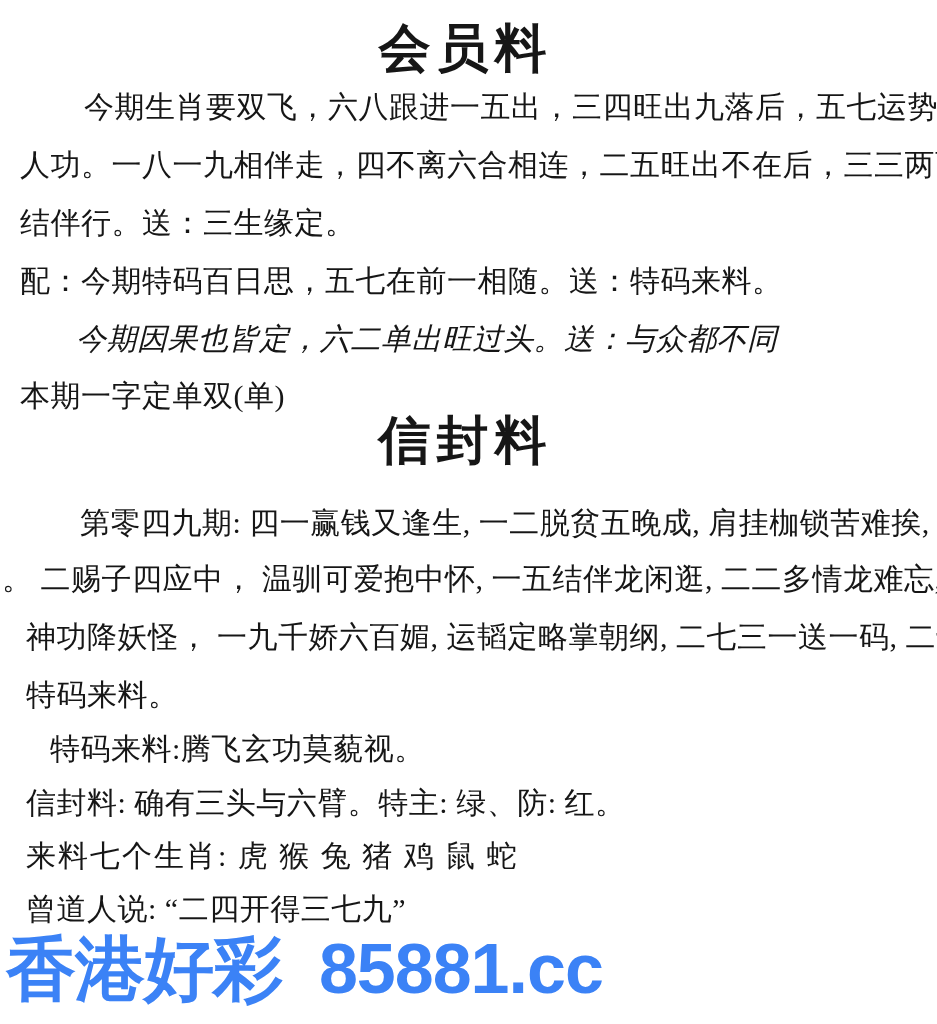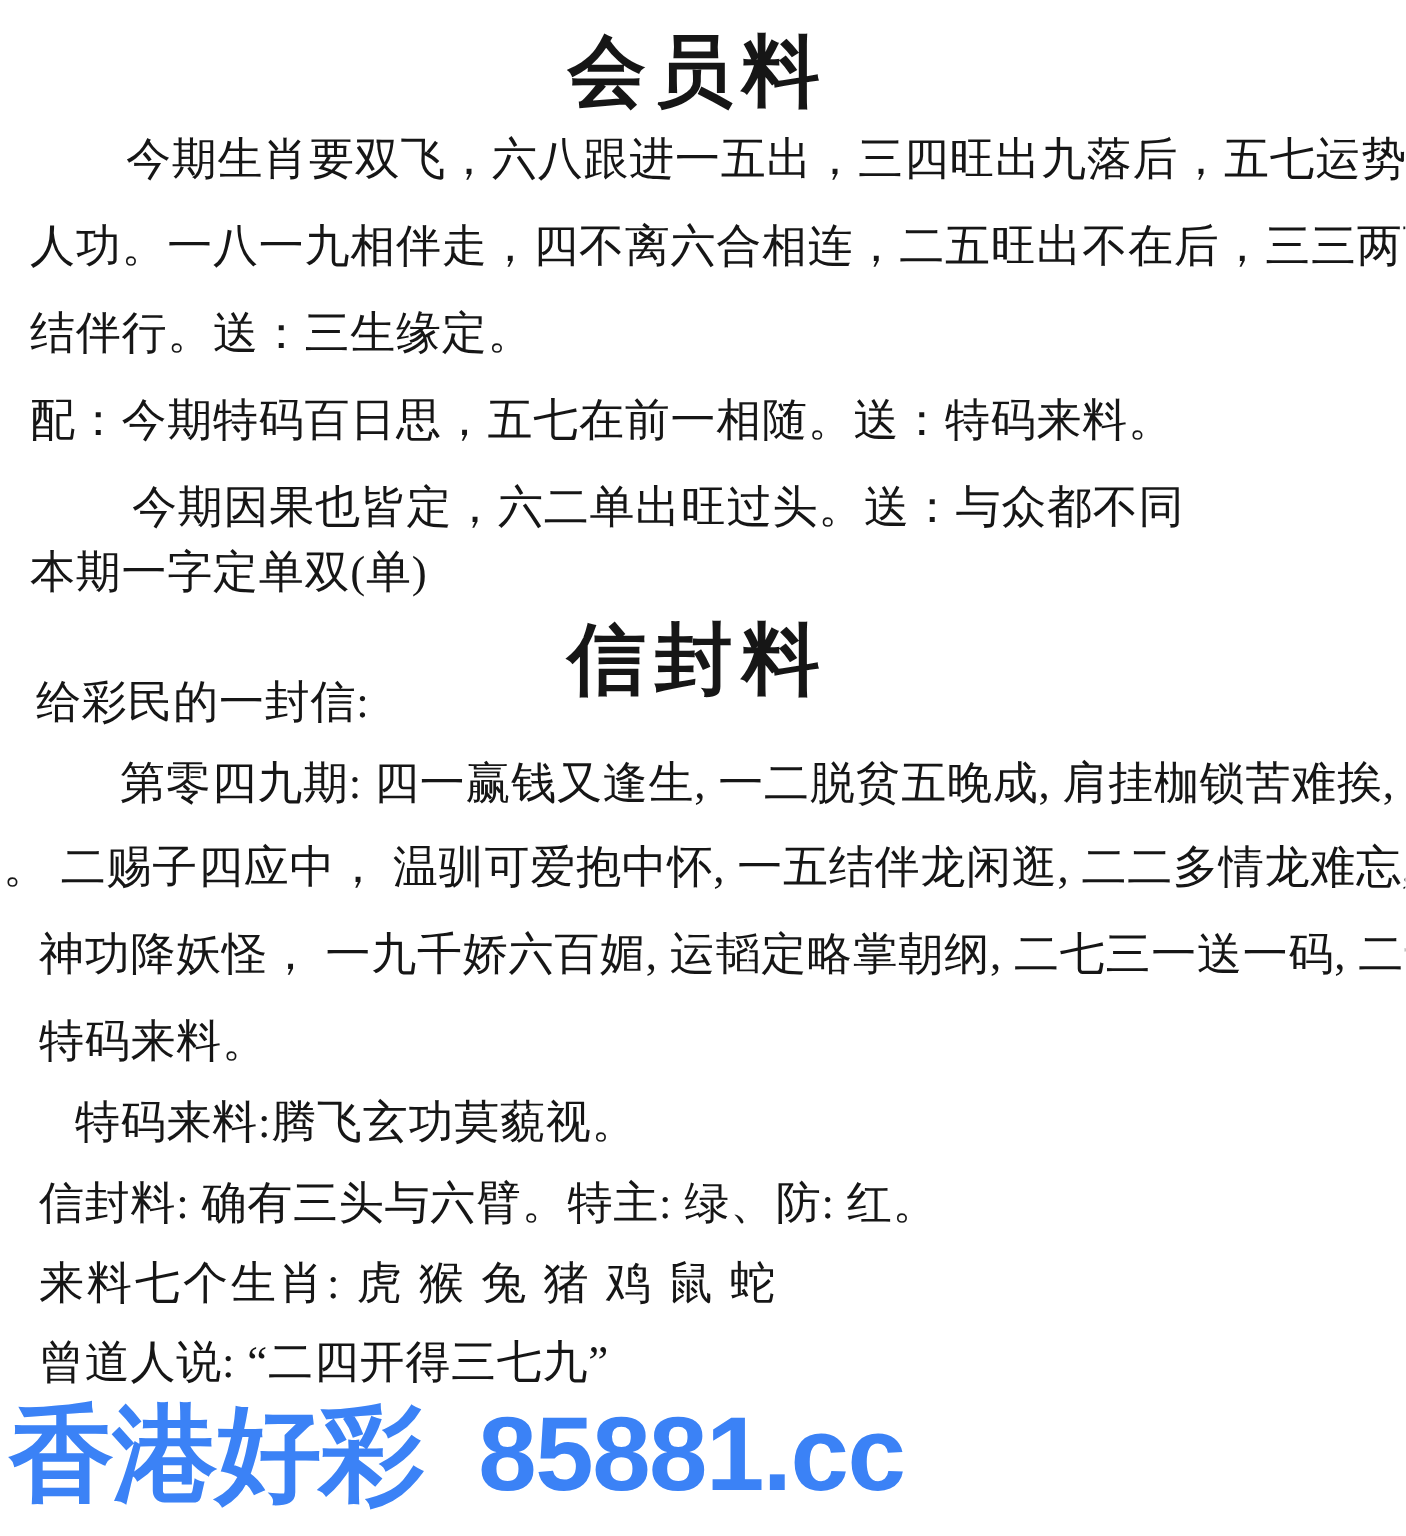--- a/index.html
+++ b/index.html
@@ -25,22 +25,22 @@
     position:absolute;
     font-size:30px;line-height:1.15;
     letter-spacing:0.5px;
     white-space:pre;
   }
   
   .m0{top:90px;left:84px;}
   .m1{top:148px;left:20px;}
   .m2{top:206px;left:20px;}
   .m3{top:264px;left:20px;}
-  .m4{top:322px;left:88px;}
-  .m5{top:365px;left:20px;}
+  .m4{top:322px;left:76px;font-style:italic;}
+  .m5{top:379px;left:20px;}
   .intro{top:452px;left:24px;}
   
   .e0{top:506px;left:80px;}
   .e1{top:562px;left:2px;}
   .e2{top:620px;left:26px;}
   .e3{top:678px;left:26px;}
   .e4{top:732px;left:26px;margin-left:24px;}
   .e5{top:786px;left:26px;}
   .e6{top:839px;left:26px;letter-spacing:2px;}
   .e7{top:892px;left:26px;}
@@ -70,21 +70,20 @@
 
   <div class="ln m0">今期生肖要双飞，六八跟进一五出，三四旺出九落后，五七运势二</div>
   <div class="ln m1">人功。一八一九相伴走，四不离六合相连，二五旺出不在后，三三两两</div>
   <div class="ln m2">结伴行。送：三生缘定。</div>
   <div class="ln m3">配：今期特码百日思，五七在前一相随。送：特码来料。</div>
   <div class="ln m4">今期因果也皆定，六二单出旺过头。送：与众都不同</div>
   <div class="ln m5">本期一字定单双(单)</div>
 
   <h1 class="sec-title title-envelope">信封料</h1>
 
-  <div class="ln intro">给彩民的一封信:</div>
 
   <div class="ln e0">第零四九期: 四一赢钱又逢生, 一二脱贫五晚成, 肩挂枷锁苦难挨, 一</div>
   <div class="ln e1">。 二赐子四应中， 温驯可爱抱中怀, 一五结伴龙闲逛, 二二多情龙难忘, 身怀</div>
   <div class="ln e2">神功降妖怪， 一九千娇六百媚, 运韬定略掌朝纲, 二七三一送一码, 二十朱</div>
   <div class="ln e3">特码来料。</div>
   <div class="ln e4">特码来料:腾飞玄功莫藐视。</div>
   <div class="ln e5">信封料: 确有三头与六臂。特主: 绿、防: 红。</div>
   <div class="ln e6">来料七个生肖: 虎 猴 兔 猪 鸡 鼠 蛇</div>
   <div class="ln e7">曾道人说: “二四开得三七九”</div>
 

